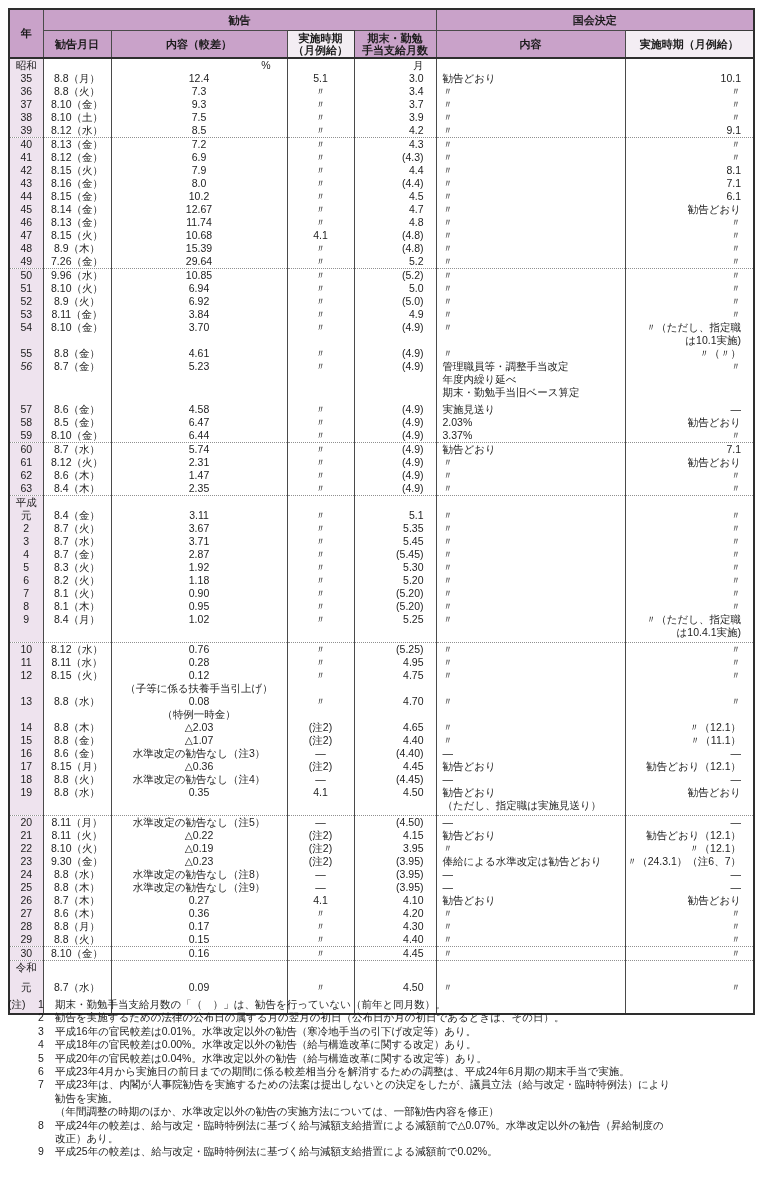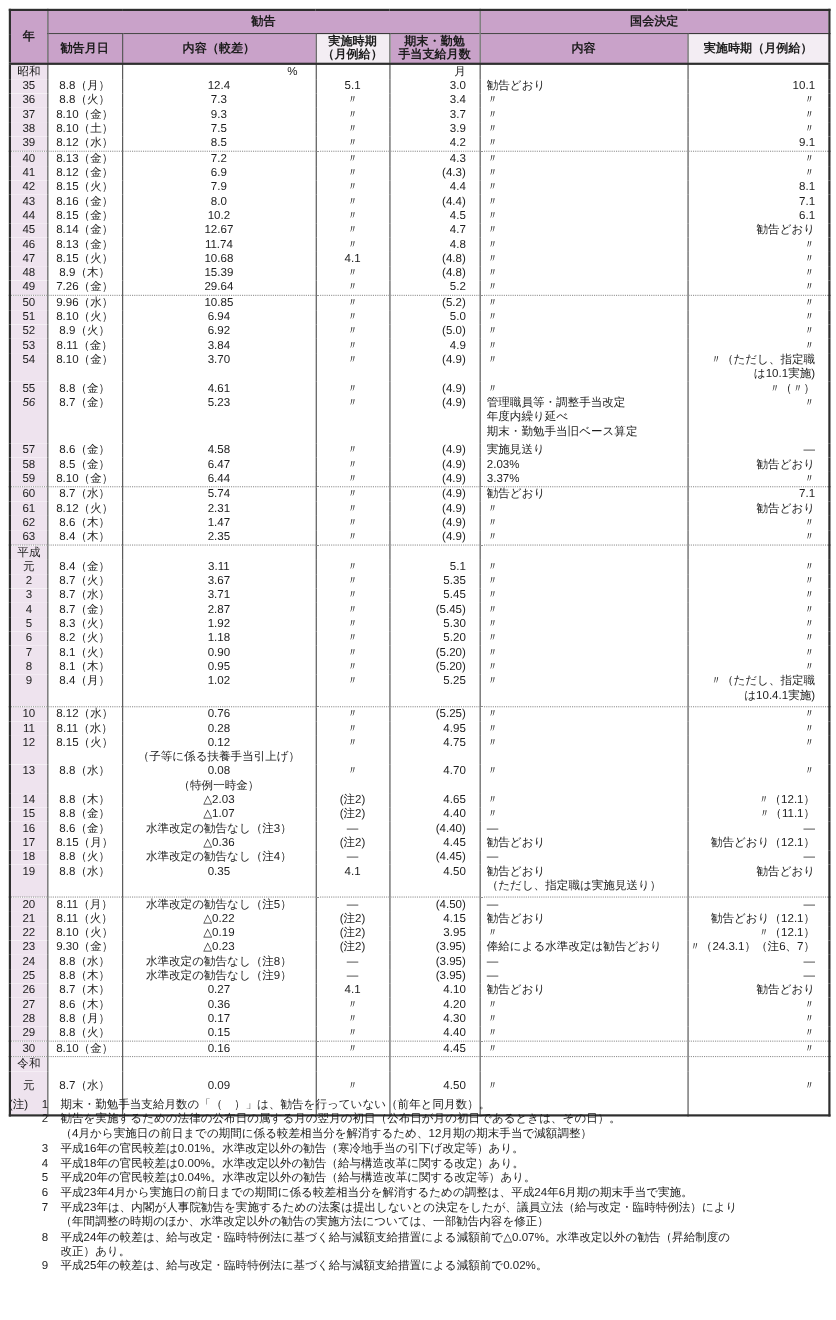--- a/index.html
+++ b/index.html
@@ -1506,25 +1506,20 @@
       <span class="note-num">1</span>
       <span class="note-text">期末・勤勉手当支給月数の「（　）」は、勧告を行っていない（前年と同月数）。</span>
     </div>
     <div class="note-row">
       <span class="note-label"></span>
       <span class="note-num">2</span>
       <span class="note-text">勧告を実施するための法律の公布日の属する月の翌月の初日（公布日が月の初日であるときは、その日）。</span>
     </div>
     <div class="note-row">
       <span class="note-label"></span>
-      <span class="note-num"></span>
-      <span class="note-text">（4月から実施日の前日までの期間に係る較差相当分を解消するため、12月期の期末手当で減額調整）</span>
-    </div>
-    <div class="note-row">
-      <span class="note-label"></span>
       <span class="note-num">3</span>
       <span class="note-text">平成16年の官民較差は0.01%。水準改定以外の勧告（寒冷地手当の引下げ改定等）あり。</span>
     </div>
     <div class="note-row">
       <span class="note-label"></span>
       <span class="note-num">4</span>
       <span class="note-text">平成18年の官民較差は0.00%。水準改定以外の勧告（給与構造改革に関する改定）あり。</span>
     </div>
     <div class="note-row">
       <span class="note-label"></span>
@@ -1537,20 +1532,25 @@
       <span class="note-text">平成23年4月から実施日の前日までの期間に係る較差相当分を解消するための調整は、平成24年6月期の期末手当で実施。</span>
     </div>
     <div class="note-row">
       <span class="note-label"></span>
       <span class="note-num">7</span>
       <span class="note-text">平成23年は、内閣が人事院勧告を実施するための法案は提出しないとの決定をしたが、議員立法（給与改定・臨時特例法）により</span>
     </div>
     <div class="note-row">
       <span class="note-label"></span>
       <span class="note-num"></span>
+      <span class="note-text">勧告を実施。</span>
+    </div>
+    <div class="note-row">
+      <span class="note-label"></span>
+      <span class="note-num"></span>
       <span class="note-text">（年間調整の時期のほか、水準改定以外の勧告の実施方法については、一部勧告内容を修正）</span>
     </div>
     <div class="note-row">
       <span class="note-label"></span>
       <span class="note-num">8</span>
       <span class="note-text">平成24年の較差は、給与改定・臨時特例法に基づく給与減額支給措置による減額前で△0.07%。水準改定以外の勧告（昇給制度の</span>
     </div>
     <div class="note-row">
       <span class="note-label"></span>
       <span class="note-num"></span>

